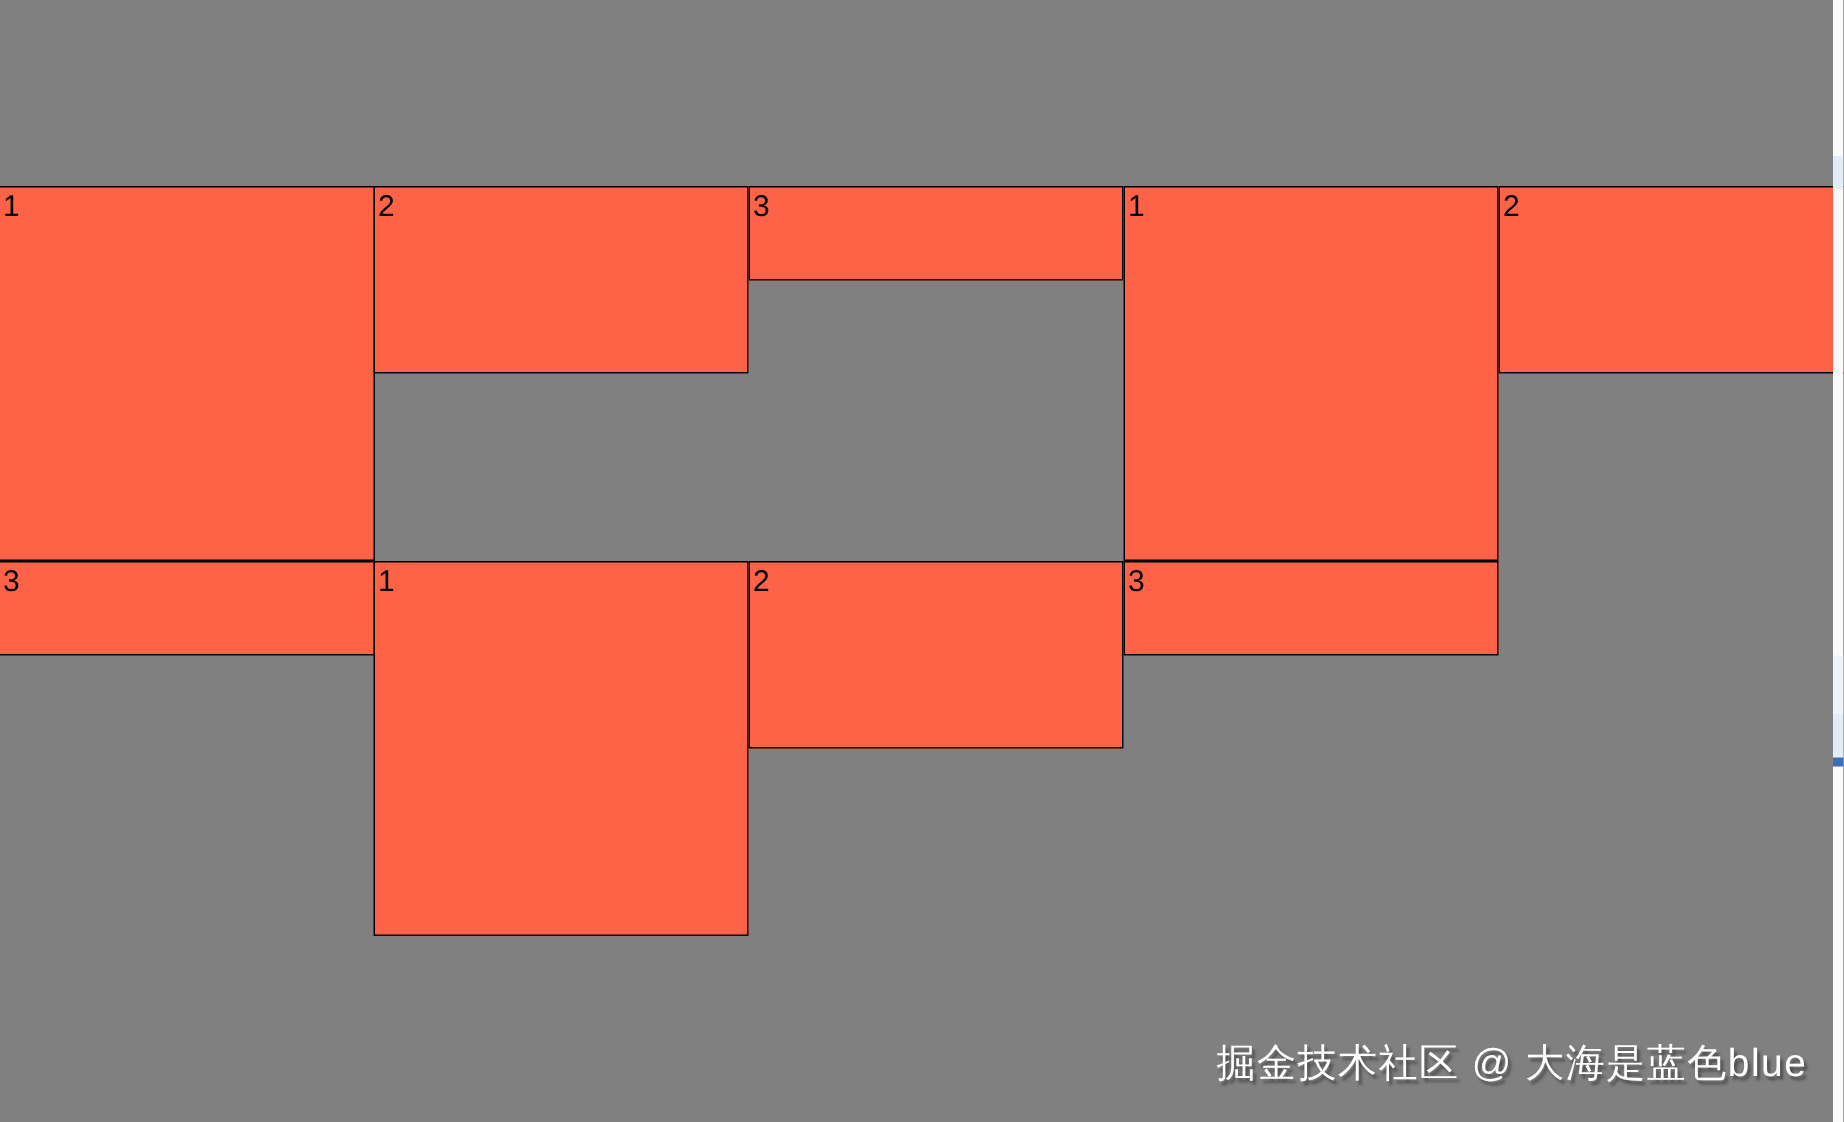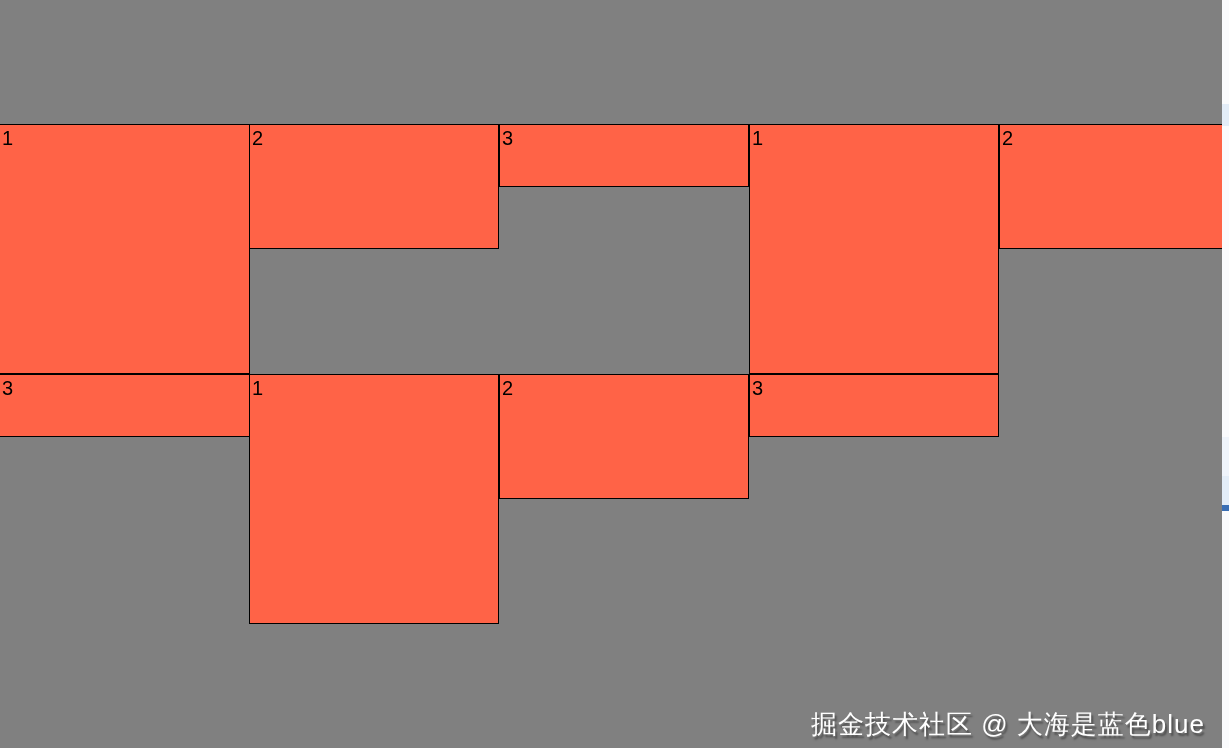--- a/index.html
+++ b/index.html
@@ -35,21 +35,21 @@
   .r1c3 { left: 499px; top: 124px; width: 250px; height: 63px;  }
   .r1c4 { left: 749px; top: 124px; width: 250px; height: 250px; }
   .r1c5 { left: 999px; top: 124px; width: 250px; height: 125px; }
   .r2c1 { left: -1px;  top: 374px; width: 251px; height: 63px;  }
   .r2c2 { left: 249px; top: 374px; width: 250px; height: 250px; }
   .r2c3 { left: 499px; top: 374px; width: 250px; height: 125px; }
   .r2c4 { left: 749px; top: 374px; width: 250px; height: 63px;  }
 
   .watermark {
     position: absolute;
-    top: 707px;
+    top: 691px;
     right: 24px;
     font-size: 26px;
     white-space: nowrap;
     color: var(--watermark-text, #ffffff);
     text-shadow: 2px 3px 2px var(--watermark-shadow, rgba(64,64,64,0.95));
     letter-spacing: 1px;
   }
 
   .scrollbar-track {
     position: absolute;

